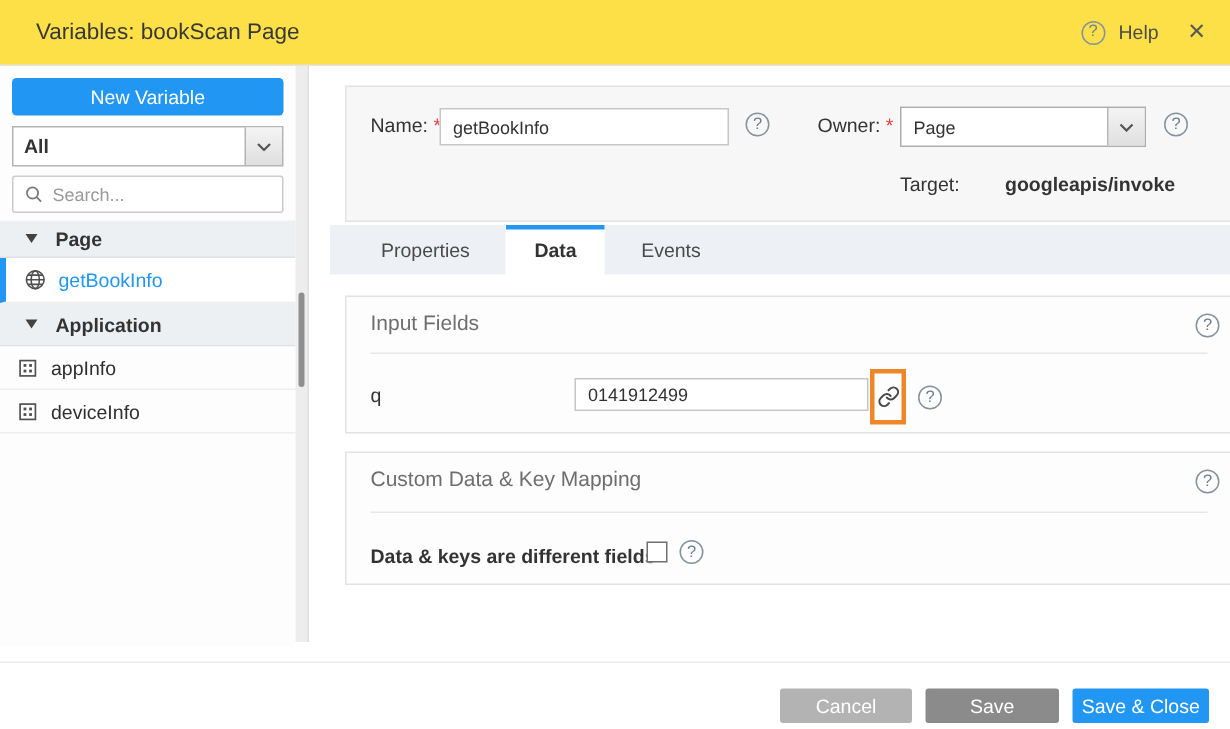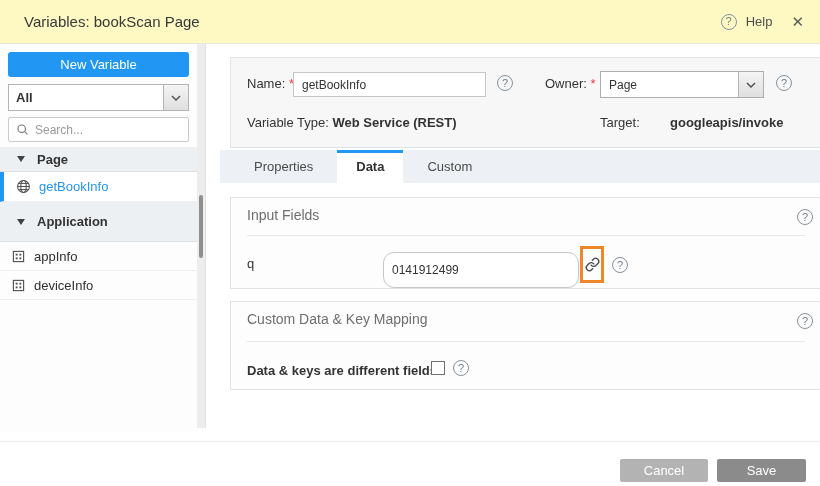--- a/index.html
+++ b/index.html
@@ -1,41 +1,41 @@
 <!DOCTYPE html>
 <html><head>
 <meta charset="utf-8">
 <style>
   * { margin:0; padding:0; box-sizing:border-box; }
   html,body { width:820px; height:486px; }
   body { font-family:"Liberation Sans","DejaVu Sans",sans-serif; background:#fff; color:#333; overflow:hidden; }
   .app { position:relative; width:820px; height:486px; background:#fff; }
 
   
-  .header { position:absolute; left:0; top:0; width:820px; height:44px; background:#fef9c3; border-bottom:1px solid #e4e4e4;text-align:center; }
+  .header { position:absolute; left:0; top:0; width:820px; height:44px; background:#fde047; border-bottom:1px solid #e4e4e4;text-align:center; }
   .header-title { position:absolute; left:24px; top:0; line-height:43px; font-size:15px; font-weight:500; color:#383838; }
   .header-right { position:absolute; right:16px; top:0; height:43px; display:flex; align-items:center; gap:9px; }
   .help-circle { display:inline-flex; align-items:center; justify-content:center; width:16px; height:16px; border:1px solid #85929c; border-radius:50%; color:#6f7f8a; font-size:11px; line-height:1; cursor:pointer; flex:0 0 auto; }
   .header-help-text { font-size:13px; color:#4d4d4d; cursor:pointer; }
   .close-x { margin-left:10px; font-size:15px; color:#5a5a5a; cursor:pointer; line-height:1; }
 
   
   .sidebar { position:absolute; left:0; top:44px; width:197px; height:387px; background:#fdfdfd; }
   .new-var-btn { position:absolute; left:8px; top:8px; width:181px; height:25px; background:#2196f3; color:#fff; border:none; border-radius:3px; font-size:13px; font-weight:500; font-family:inherit; cursor:pointer; }
   .filter-select { position:absolute; left:8px; top:40px; width:181px; height:27px; background:#fff; border:1px solid #b4b4b4; display:flex; align-items:center; cursor:pointer; }
   .filter-select .sel-text { flex:1; padding-left:7px; font-size:13px; font-weight:bold; color:#333; }
   .sel-chevron-box { width:25px; height:100%; background:linear-gradient(#f4f4f4,#dfdfdf); border-left:1px solid #b4b4b4; display:flex; align-items:center; justify-content:center; }
   .search-box { position:absolute; left:8px; top:73px; width:181px; height:25px; background:#fff; border:1px solid #cbcbcb; border-radius:2px; display:flex; align-items:center; padding:4px 6px; gap:5px; }
   .search-box input { flex:1; border:none; outline:none; font-size:12px; color:#333; font-family:inherit; background:transparent; min-width:0; }
   .search-box input::placeholder { color:#9a9a9a; }
 
   .tree { position:absolute; left:0; top:103px; width:197px; }
   .tree-row { display:flex; align-items:center; border-bottom:1px solid rgba(0,0,0,0.06); cursor:pointer; }
   .tree-group { height:25px; background:#ecf0f3; padding-left:17px; gap:12px; }
-  .tree-group.app-group { height:40px; }
+  .tree-group.app-group { height:29px; }
   .tree-group .group-label { font-size:13px; font-weight:bold; color:#333; }
   .tri-down { width:0; height:0; border-left:4.5px solid transparent; border-right:4.5px solid transparent; border-top:6px solid #424242; }
   .tree-item { height:29px; background:#fdfdfd; padding-left:11px; gap:8px; }
   .tree-item .item-label { font-size:13px; color:#2f2f2f; }
   .tree-item.selected { height:30px; background:#fff; border-left:4px solid #2196f3; padding-left:12px; }
   .tree-item.selected .item-label { color:#2196f3; }
   .tree-icon { display:inline-flex; width:15px; justify-content:center; flex:0 0 auto; }
 
   
   .side-scroll { position:absolute; left:197px; top:44px; width:9px; height:384px; background:#ededed; border-right:1px solid #e0e0e0; }
@@ -61,21 +61,21 @@
 
   .section-panel { position:absolute; left:10px; width:591px; background:#fdfdfd; border:1px solid #e2e2e2; }
   .section-input-fields { top:153px; height:92px; }
   .section-custom { top:257px; height:89px; }
   .section-title { position:absolute; left:16px; top:9px; font-size:14px; color:#6e6e6e; }
   .section-help { position:absolute; left:566px; top:11px; }
   .section-divider { position:absolute; left:16px; top:37px; width:558px; height:1px; background:#e7e7e7; }
   .section-custom .section-divider { top:39px; }
 
   .q-label { position:absolute; left:16px; top:58px; font-size:13px; color:#333; }
-  .q-input { left:152px; top:54px; width:196px; height:36px;border-radius:11px; }
+  .q-input { left:152px; top:54px; width:196px; height:22px; }
   .link-btn { position:absolute; left:349px; top:48px; width:24px; height:37px; background:#fdfdfd; border:3px solid #ee8728; display:flex; align-items:center; justify-content:center; cursor:pointer; }
   .q-help { position:absolute; left:381px; top:59px; }
 
   .ck-label { position:absolute; left:16px; top:61px; font-size:13px; font-weight:bold; color:#333; }
   .ck-box { position:absolute; left:200px; top:59px; width:14px; height:14px; border:1.5px solid #6f6f6f; background:#fff; cursor:pointer; }
   .ck-help { position:absolute; left:222px; top:58px; }
 
   
   .footer { position:absolute; left:0; top:431px; width:820px; height:55px; background:#fff; border-top:1px solid #ececec; display:flex; justify-content:flex-end; align-items:flex-start; padding:17px 14px 0 0; gap:9px;margin-top:10px; }
   .btn { height:23px; border:none; border-radius:2px; color:#fff; font-size:13px; font-weight:500; font-family:inherit; cursor:pointer; padding:0 4px; }
@@ -184,31 +184,30 @@
       <div class="owner-select">
         <span class="sel-text">Page</span>
         <span class="sel-chevron-box">
           <svg width="10" height="6" viewBox="0 0 10 6">
               <path d="M1 1l4 4 4-4" fill="none" stroke="#555" stroke-width="1.5"></path>
             </svg>
         </span>
       </div>
       <span class="help-circle" style="position:absolute; left:545px; top:17px;">?</span>
 
-      <span class="fld-label" style="left:16px; top:57px;"><span>Variable Type:</span> <span class="bold-val">Web Service (REST)</span></span>
       <span class="fld-label" style="left:369px; top:57px;">Target:</span>
       <span class="fld-label bold-val" style="left:439px; top:57px;">googleapis/invoke</span>
     </div>
 
     <div class="main-scroll-line"></div>
 
     <div class="tabbar">
       <div class="tab">Properties</div>
       <div class="tab active">Data</div>
-      <div class="tab">Custom</div>
+      <div class="tab">Events</div>
     </div>
 
     <div class="section-panel section-input-fields">
       <div class="section-title">Input Fields</div>
       <span class="help-circle section-help">?</span>
       <div class="section-divider"></div>
       <span class="q-label">q</span>
       <input class="txt-input q-input" type="text" value="0141912499" style="">
       <div class="link-btn">
         <span>
@@ -228,15 +227,16 @@
       <span class="ck-label">Data &amp; keys are different fields</span>
       <span class="ck-box"></span>
       <span class="help-circle ck-help">?</span>
     </div>
 
   </div>
 
   <div class="footer">
     <button class="btn btn-cancel">Cancel</button>
     <button class="btn btn-save">Save</button>
+    <button class="btn btn-save-close">Save &amp; Close</button>
   </div>
 
 </div>
 
 </body></html>

